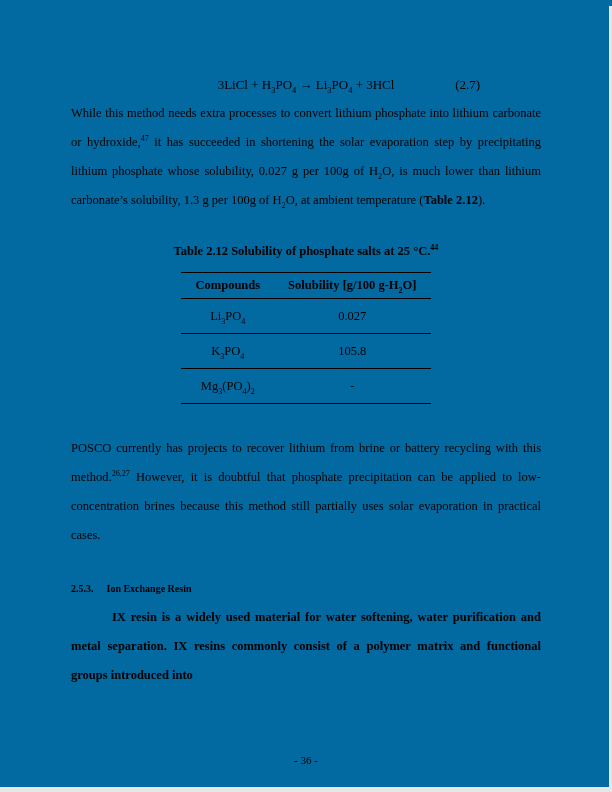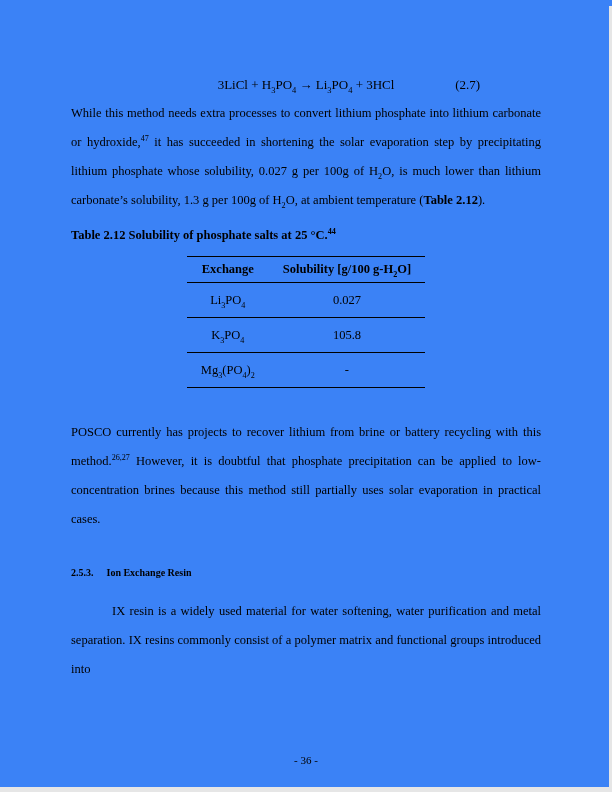--- a/index.html
+++ b/index.html
@@ -1,40 +1,40 @@
 <!DOCTYPE html>
 <html><head>
 <meta charset="utf-8">
 <style>
   html, body { margin: 0; padding: 0; background: #ffffff; }
   body { width: 612px; height: 792px; }
   .page {
     position: relative;
     width: 612px; height: 792px;
-    background: #3b82f6;
+    background: #0369a1;
     font-family: "Liberation Serif", "DejaVu Serif", serif;
     font-size: 12.5px;
     color: #000;
     overflow: hidden;
   }
   .content { padding: 70px 71px 0 71px; }
 
   sup, sub { line-height: 0; font-size: 0.65em; }
   b { font-weight: bold; }
 
   .equation-row { display: flex; align-items: baseline; line-height: 29px; font-size: 13px; }
   .eq-side { flex: 1 1 0; }
   .eq-num { text-align: center; }
   .eq-formula { text-align: center; white-space: nowrap; }
 
   .par { margin: 0; text-align: justify; line-height: 29px; }
   .par-after-table { margin-top: 30px; }
-  .par-indent { margin-top: 10px; text-indent: 41px; }
+  .par-indent { text-indent: 41px; font-weight: bold; }
 
-  .tbl-caption { margin-top: 6px; font-weight: bold; line-height: 29px; }
+  .tbl-caption { margin-top: 22px; text-align: center; font-weight: bold; line-height: 29px; }
 
   table.tbl {
     margin: 6px auto 0 auto;
     border-collapse: collapse;
     border-top: 1px solid #000;
     border-bottom: 1px solid #000;
   }
   table.tbl th {
     font-weight: bold; text-align: center; white-space: nowrap;
     padding: 5px 14px; border-bottom: 1px solid #000;
@@ -72,21 +72,21 @@
       <span class="eq-side eq-num">(2.7)</span>
     </div>
 
     <p class="par"><span>While this method needs extra processes to convert lithium phosphate into lithium carbonate or hydroxide,</span><sup>47</sup><span> it has succeeded in shortening the solar evaporation step by precipitating lithium phosphate whose solubility, 0.027 g per 100g of H</span><sub>2</sub><span>O, is much lower than lithium carbonate’s solubility, 1.3 g per 100g of H</span><sub>2</sub><span>O, at ambient temperature (</span><b>Table 2.12</b><span>).</span></p>
 
     <div class="tbl-caption"><span>Table 2.12 Solubility of phosphate salts at 25 °C.</span><sup>44</sup></div>
 
     <table class="tbl">
       <thead>
         <tr>
-          <th><span>Exchange</span></th>
+          <th><span>Compounds</span></th>
           <th><span>Solubility [g/100 g-H</span><sub>2</sub><span>O]</span></th>
         </tr>
       </thead>
       <tbody>
           <tr>
             <td><span>Li</span><sub>3</sub><span>PO</span><sub>4</sub></td>
             <td><span>0.027</span></td>
           </tr>
           <tr>
             <td><span>K</span><sub>3</sub><span>PO</span><sub>4</sub></td>

